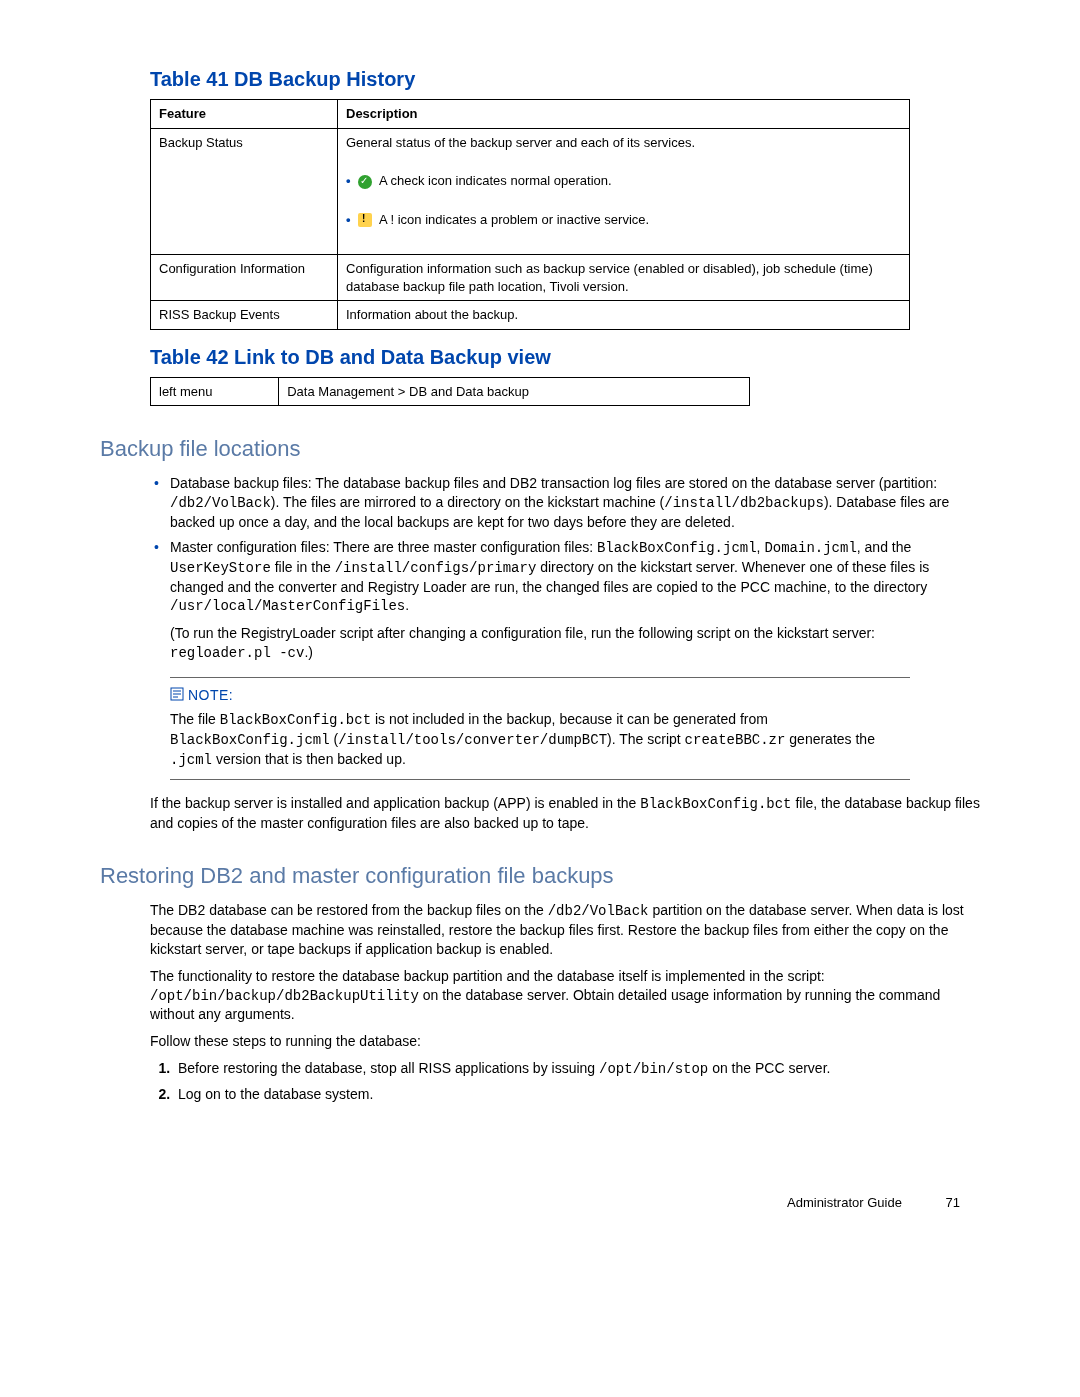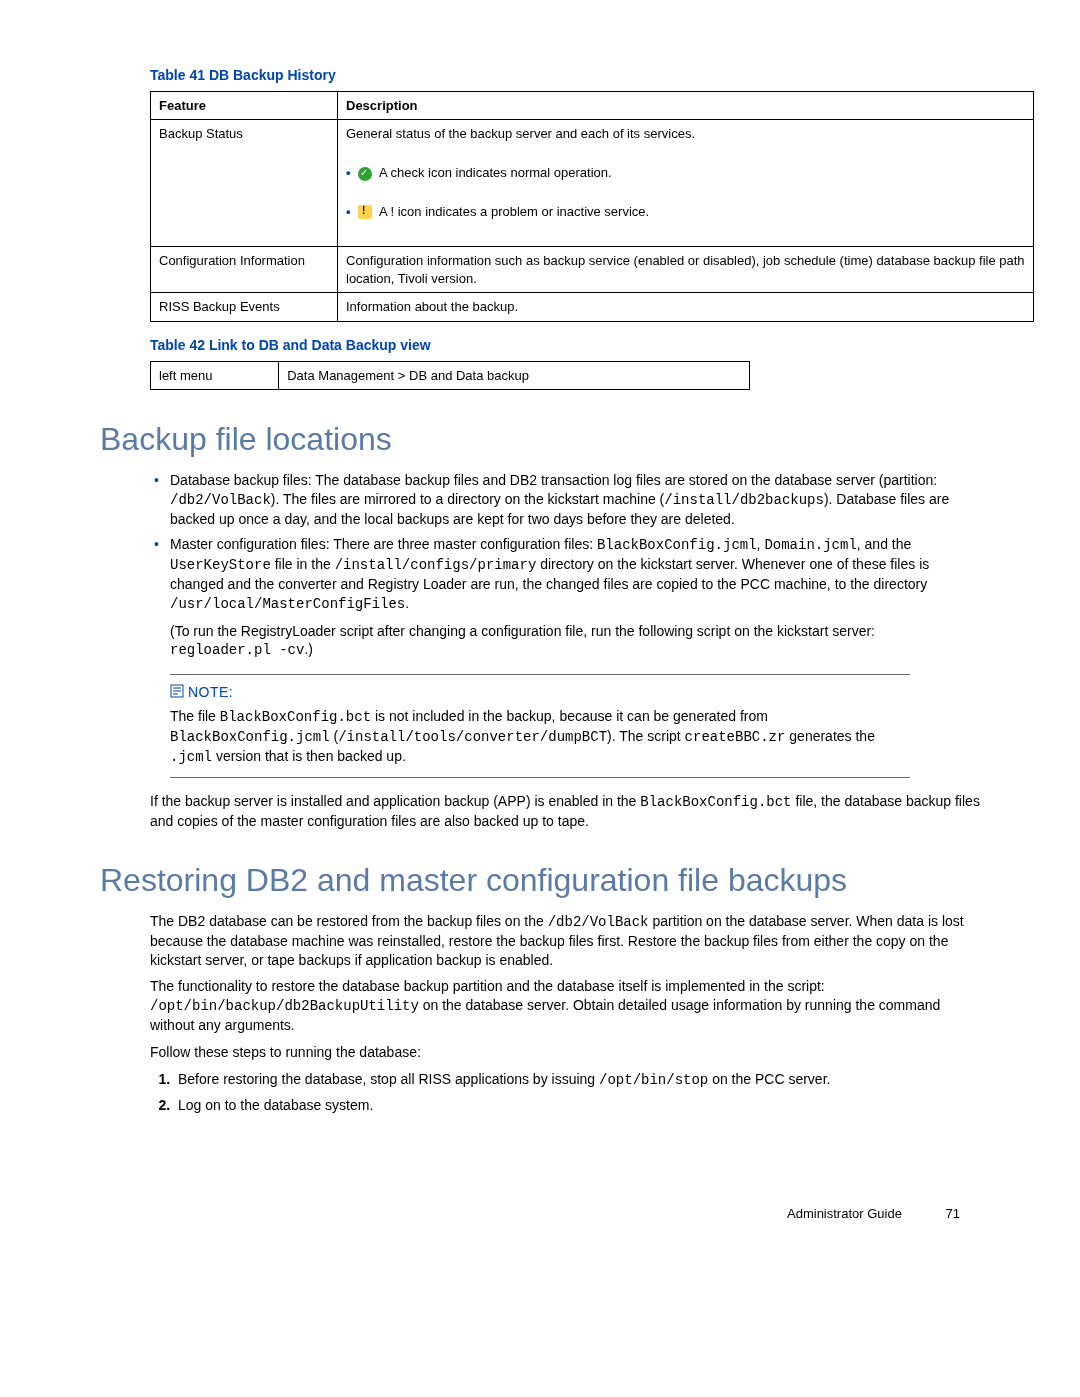--- a/index.html
+++ b/index.html
@@ -9,27 +9,27 @@
   background: #fff;
   margin: 0;
   padding: 60px 100px 40px 100px;
   width: 1080px;
   box-sizing: border-box;
   line-height: 1.35;
 }
 .table-caption {
   color: #0046ad;
   font-weight: bold;
-  font-size: 14px;
+  font-size: 20px;
   margin: 6px 0 6px 50px;
 }
 table {
   border-collapse: collapse;
   margin: 0 0 14px 50px;
-  width: 884px;
+  width: 760px;
 }
 table.narrow { width: 600px; }
 th, td {
   border: 1.4px solid #000;
   padding: 5px 8px;
   text-align: left;
   vertical-align: top;
   font-size: 13px;
 }
 th { font-weight: bold; }
@@ -41,21 +41,21 @@
 ul.table-ul li { margin: 21px 0; }
 .bullet-dot { color: #0046ad; font-weight: bold; display:inline-block; width:12px; }
 .icon { display:inline-block; width:14px; height:14px; border-radius:50%; vertical-align:middle; margin-right:4px; position:relative; }
 .icon-check { background:#2fa12f; }
 .icon-check::after { content:"✓"; color:#fff; font-size:10px; position:absolute; left:2px; top:-1px; }
 .icon-warn { background:#ffd24d; border-radius:2px; }
 .icon-warn::after { content:"!"; color:#000; font-size:10px; position:absolute; left:4px; top:-1px; font-weight:bold;}
 h2.section {
   color: #5a7aa6;
   font-weight: normal;
-  font-size: 32px;
+  font-size: 22px;
   margin: 28px 0 10px 0;
 }
 ul.body-ul {
   list-style: none;
   margin: 0 8px 0 50px;
   padding: 0;
 }
 ul.body-ul > li { margin: 6px 0; padding-left: 20px; position:relative; }
 ul.body-ul > li::before { content:"•"; color:#0046ad; position:absolute; left:4px; top:0; }
 .mono { font-family: "Courier New", monospace; }

